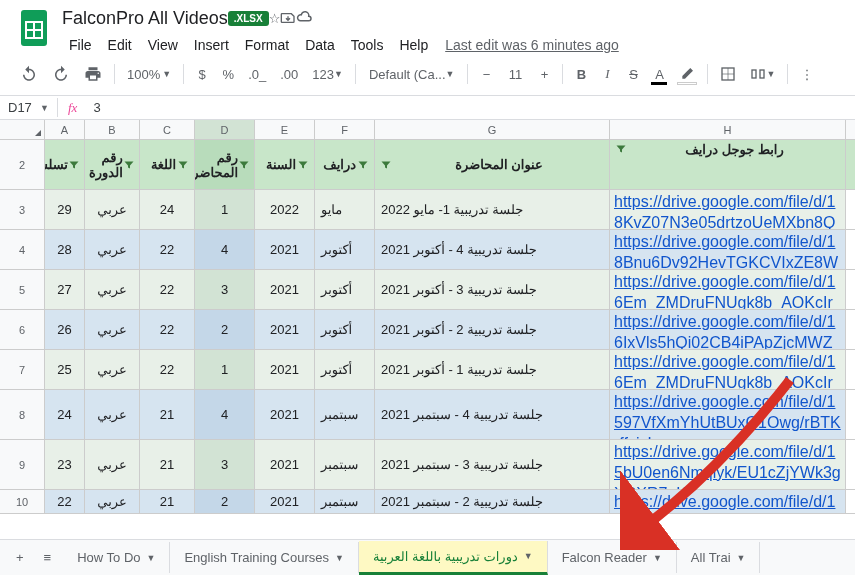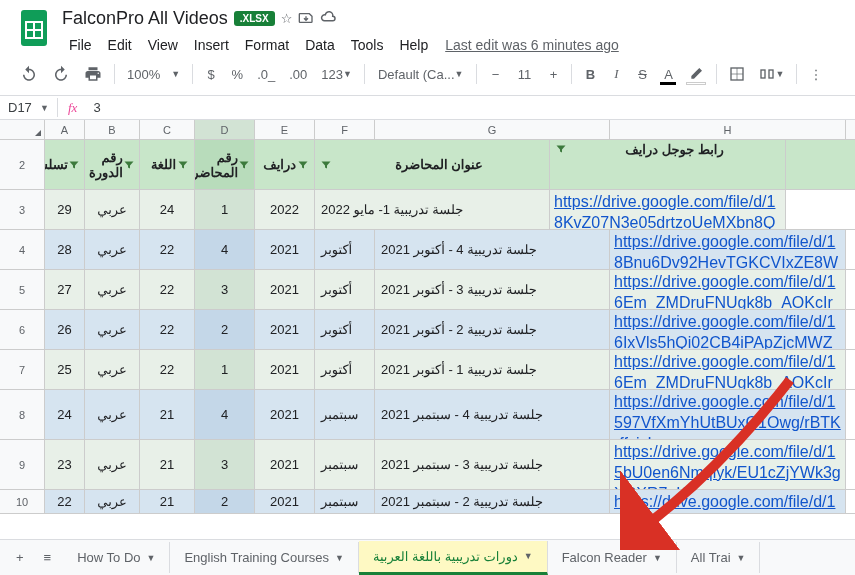--- a/index.html
+++ b/index.html
@@ -1,32 +1,32 @@
 <!DOCTYPE html>
 <html><head>
 <meta charset="utf-8">
 <style>
   * { box-sizing: border-box; margin: 0; padding: 0; }
   body { font-family: Arial, sans-serif; font-size: 13px; background: #fff; width: 855px; height: 575px; overflow: hidden; position: relative; }
   
   .header { display: flex; align-items: flex-start; padding: 8px 14px 0; }
   .sheets-logo { width: 40px; height: 40px; display: flex; align-items: center; justify-content: center; }
   .title-area { margin-left: 8px; }
-  .title-row { display: flex; align-items: center; gap: 6px; }
+  .title-row { display: flex; align-items: center; gap: 0; }
   .doc-title { font-size: 18px; color: #202124; }
   .badge { background: #188038; color: #fff; font-size: 10px; font-weight: bold; padding: 2px 6px; border-radius: 3px; }
   .title-icon { color: #5f6368; cursor: pointer; }
   .menu-bar { display: flex; gap: 2px; margin-top: 4px; align-items: center; }
   .menu-item { padding: 4px 7px; color: #202124; cursor: pointer; font-size: 14px; }
   .last-edit { color: #5f6368; text-decoration: underline; margin-left: 8px; font-size: 14px; }
   
   .toolbar { display: flex; align-items: center; padding: 4px 14px 8px; border-bottom: 1px solid #dadce0; gap: 2px; }
   .tb-btn { padding: 4px 6px; color: #5f6368; cursor: pointer; display: flex; align-items: center; justify-content: center; min-width: 24px; height: 26px; }
   .tb-sep { width: 1px; height: 20px; background: #dadce0; margin: 0 4px; }
-  .zoom-box { display: flex; align-items: center; gap: 11px; text-align: right; }
+  .zoom-box { display: flex; align-items: center; gap: 2px; text-align: right; }
   .font-box { border: 1px solid transparent; padding: 2px 6px; min-width: 90px; display: flex; align-items: center; justify-content: space-between; }
   .size-box { padding: 2px 8px; min-width: 30px; text-align: center; }
   .bold-btn { font-weight: bold; }
   .italic-btn { font-style: italic; font-family: serif; }
   .strike-btn { text-decoration: line-through; }
   .color-btn { position: relative; }
   .color-under { position: absolute; bottom: 2px; left: 4px; right: 4px; height: 3px; }
   .down-caret { font-size: 9px; color: #5f6368; }
   
   .name-fx { display: flex; align-items: center; border-bottom: 1px solid #dadce0; height: 24px; }
@@ -237,20 +237,28 @@
         <span style="flex:1;text-align:right">اللغة</span>
       </div>
         <div class="cell col-D rtl" style="">
         <span class="filter-icon">
             <svg class="filter-svg" viewBox="0 0 24 24" fill="#3c7a3c">
               <path d="M3 5h18l-7 8v6l-4-2v-4z"></path>
             </svg>
           </span>
         <span style="flex:1;text-align:right">رقم المحاضرة</span>
       </div>
+        <div class="cell col-E rtl" style="">
+        <span class="filter-icon">
+            <svg class="filter-svg" viewBox="0 0 24 24" fill="#3c7a3c">
+              <path d="M3 5h18l-7 8v6l-4-2v-4z"></path>
+            </svg>
+          </span>
+        <span style="flex:1;text-align:right">السنة</span>
+      </div>
         <div class="cell col-F rtl" style="">
         <span class="filter-icon">
             <svg class="filter-svg" viewBox="0 0 24 24" fill="#3c7a3c">
               <path d="M3 5h18l-7 8v6l-4-2v-4z"></path>
             </svg>
           </span>
         <span style="flex:1;text-align:right">درايف</span>
       </div>
         <div class="cell col-G rtl" style="justify-content:center;flex-direction:row-reverse">
         <span class="filter-icon">
@@ -269,20 +277,21 @@
         <span style="flex:1;text-align:center">رابط جوجل درايف</span>
       </div>
       </div>
       <div class="data-row row-even" style="height:40px">
       <div class="row-hdr">3</div>
         <div class="cell col-A">29</div>
         <div class="cell col-B">عربي</div>
         <div class="cell col-C">24</div>
         <div class="cell col-D">1</div>
         <div class="cell col-E">2022</div>
+        <div class="cell col-F">مايو</div>
         <div class="cell col-G">جلسة تدريبية 1- مايو 2022</div>
         <div class="cell col-H">
           <a class="link" href="#">https://drive.google.com/file/d/18KvZ07N3e05drtzoUeMXbn8Q0LuV63md</a>
         </div>
       </div>
       <div class="data-row row-odd" style="height:40px">
       <div class="row-hdr">4</div>
         <div class="cell col-A">28</div>
         <div class="cell col-B">عربي</div>
         <div class="cell col-C">22</div>

